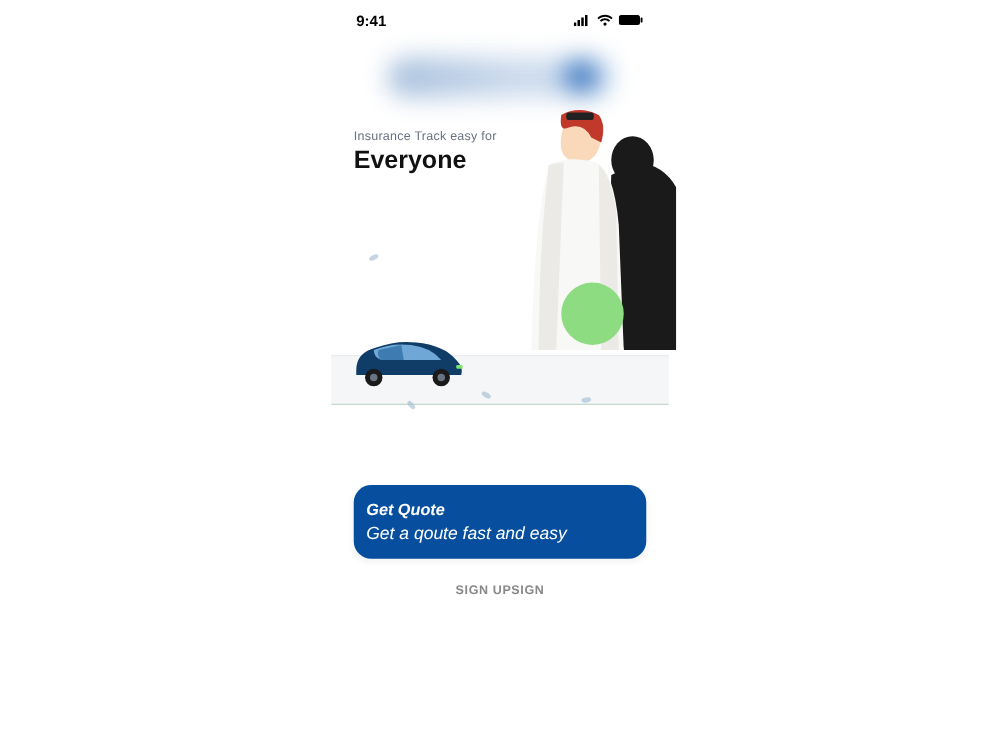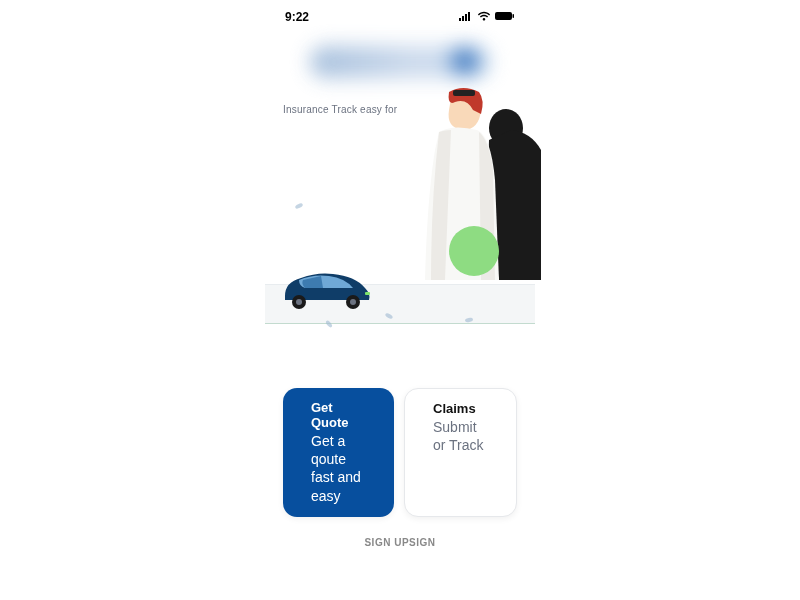--- a/index.html
+++ b/index.html
@@ -108,23 +108,24 @@
     opacity: 0.6;
   }
   .cards {
     display: flex;
     gap: 10px;
     padding: 0 18px;
     margin-top: 54px;
   }
   .card {
     border-radius: 14px;
-    padding: 12px 28px;
+    padding: 12px 10px;
     flex: 1;
     box-shadow: 0 2px 6px rgba(0,0,0,0.06);
+    font-style: italic;
   }
   .card-primary {
     background: #074f9e;
     color: #fff;
   }
   .card-secondary {
     background: #fff;
     border: 1px solid #e6e8eb;
   }
   .card-title {
@@ -153,21 +154,21 @@
     font-size: 9px;
     color: #aaa;
   }
 </style>
 </head>
 <body>
 
 <div class="phone">
 
   <div class="status-bar">
-    <span>9:22</span>
+    <span>9:41</span>
     <span class="status-right">
       <span>
         <svg width="14" height="10" viewBox="0 0 14 10">
             <rect x="0" y="7" width="2" height="3" fill="#000"></rect>
             <rect x="3" y="5" width="2" height="5" fill="#000"></rect>
             <rect x="6" y="3" width="2" height="7" fill="#000"></rect>
             <rect x="9" y="1" width="2" height="9" fill="#000"></rect>
           </svg>
       </span>
       <span>
@@ -183,20 +184,21 @@
       </span>
     </span>
   </div>
 
   <div class="logo-area">
     <div class="logo-badge"></div>
   </div>
 
   <div class="hero">
     <div class="hero-subtitle">Insurance Track easy for</div>
+    <div class="hero-title">Everyone</div>
 
     <div class="people">
       <svg width="150" height="200" viewBox="0 0 150 200">
 
         <ellipse cx="115" cy="48" rx="17" ry="19" fill="#1a1a1a"></ellipse>
         <path d="M98 60 Q95 140 108 200 L150 200 L150 70 Q140 52 120 50 Z" fill="#1a1a1a"></path>
 
         <path d="M60 18 Q68 6 80 10 Q92 14 90 30 Q88 50 72 50 Q55 48 58 30 Z" fill="#f9d9b9"></path>
         <path d="M58 12 Q72 4 88 12 Q94 20 90 34 L82 30 Q76 18 64 22 Q56 26 58 12 Z" fill="#c0392b"></path>
         <rect x="62" y="10" width="22" height="6" rx="2" fill="#222"></rect>
@@ -227,24 +229,20 @@
     <div class="leaf" style="left:120px; top:210px; transform:rotate(30deg);"></div>
     <div class="leaf" style="left:200px; top:214px; transform:rotate(-10deg);"></div>
     <div class="leaf" style="left:60px; top:218px; transform:rotate(50deg);"></div>
   </div>
 
   <div class="cards">
     <div class="card card-primary">
       <div class="card-title">Get Quote</div>
       <div class="card-sub">Get a qoute fast and easy</div>
     </div>
-    <div class="card card-secondary">
-      <div class="card-title">Claims</div>
-      <div class="card-sub">Submit or Track</div>
-    </div>
   </div>
 
   <div class="auth-row">
     <span>SIGN UP</span>
     <span>SIGN</span>
   </div>
 
 
 </div>
 

